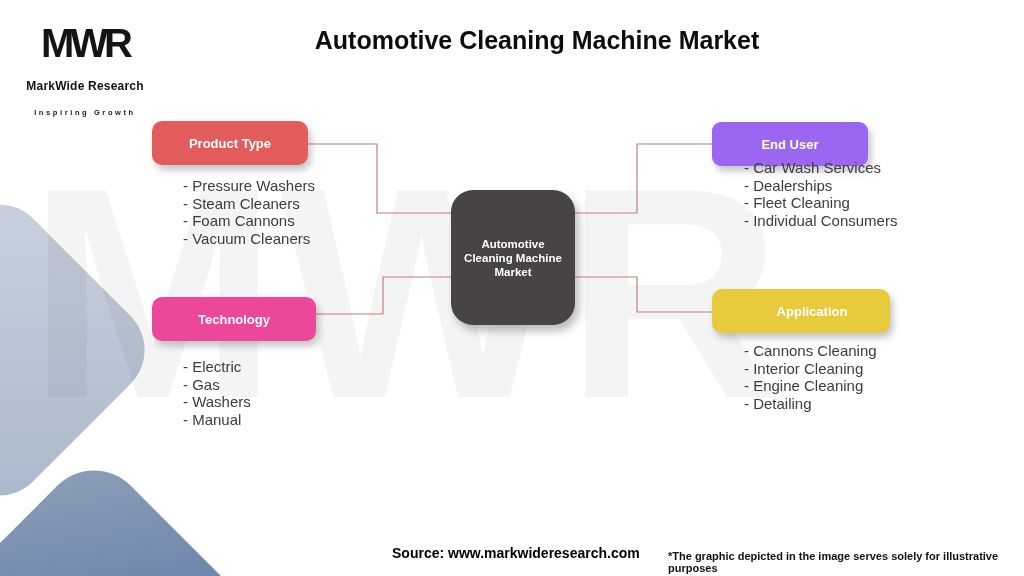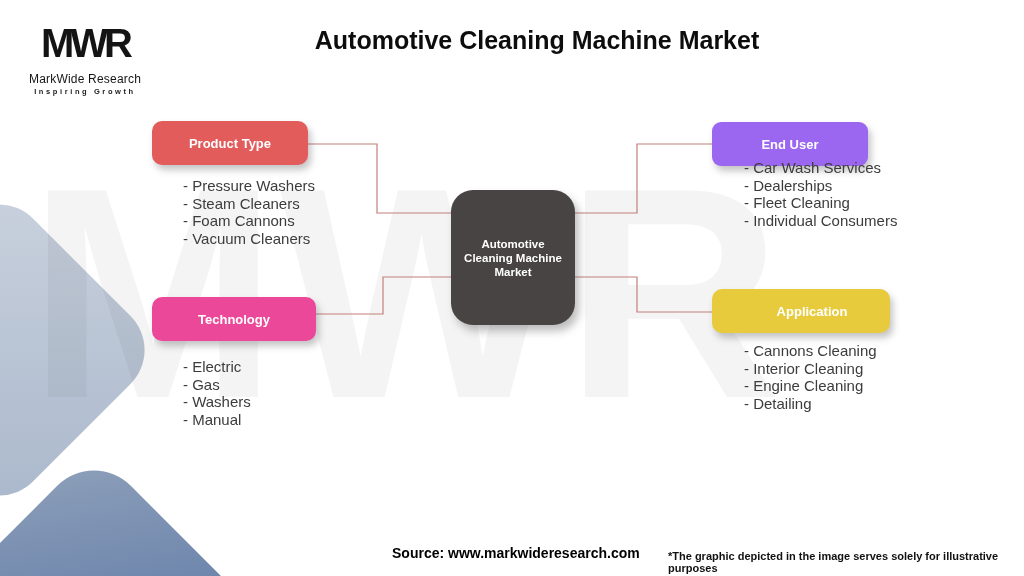--- a/index.html
+++ b/index.html
@@ -22,22 +22,22 @@
   }
   .watermark{
     left:28px;top:128px;width:980px;height:330px;
     font-size:300px;font-weight:bold;letter-spacing:2px;line-height:330px;
     color:rgba(60,60,60,0.055);white-space:nowrap;overflow:hidden;
     user-select:none;
   }
   
   .logo{position:absolute;left:20px;top:24px;width:130px;text-align:center;z-index:2;}
   .logo-mark{font-size:40px;font-weight:bold;letter-spacing:-4px;line-height:38px;color:#141414;}
-  .logo-name{font-size:12px;font-weight:normal;color:#141414;letter-spacing:0.2px;margin-top:10px;}
-  .logo-tagline{font-size:7.5px;font-weight:bold;color:#222;letter-spacing:2.6px;margin-top:1px;}
+  .logo-name{font-size:12px;font-weight:bold;color:#141414;letter-spacing:0.2px;margin-top:17px;}
+  .logo-tagline{font-size:7.5px;font-weight:bold;color:#222;letter-spacing:2.6px;margin-top:15px;}
   .page-title{
     position:absolute;left:150px;right:100px;top:26px;text-align:center;
     font-size:25px;font-weight:bold;color:#0d0d0d;z-index:2;
   }
   
   svg.connectors{position:absolute;left:0;top:0;z-index:1;}
   
   .node{
     position:absolute;z-index:2;border-radius:10px;
     color:#fff;font-size:13px;font-weight:bold;text-align:center;

